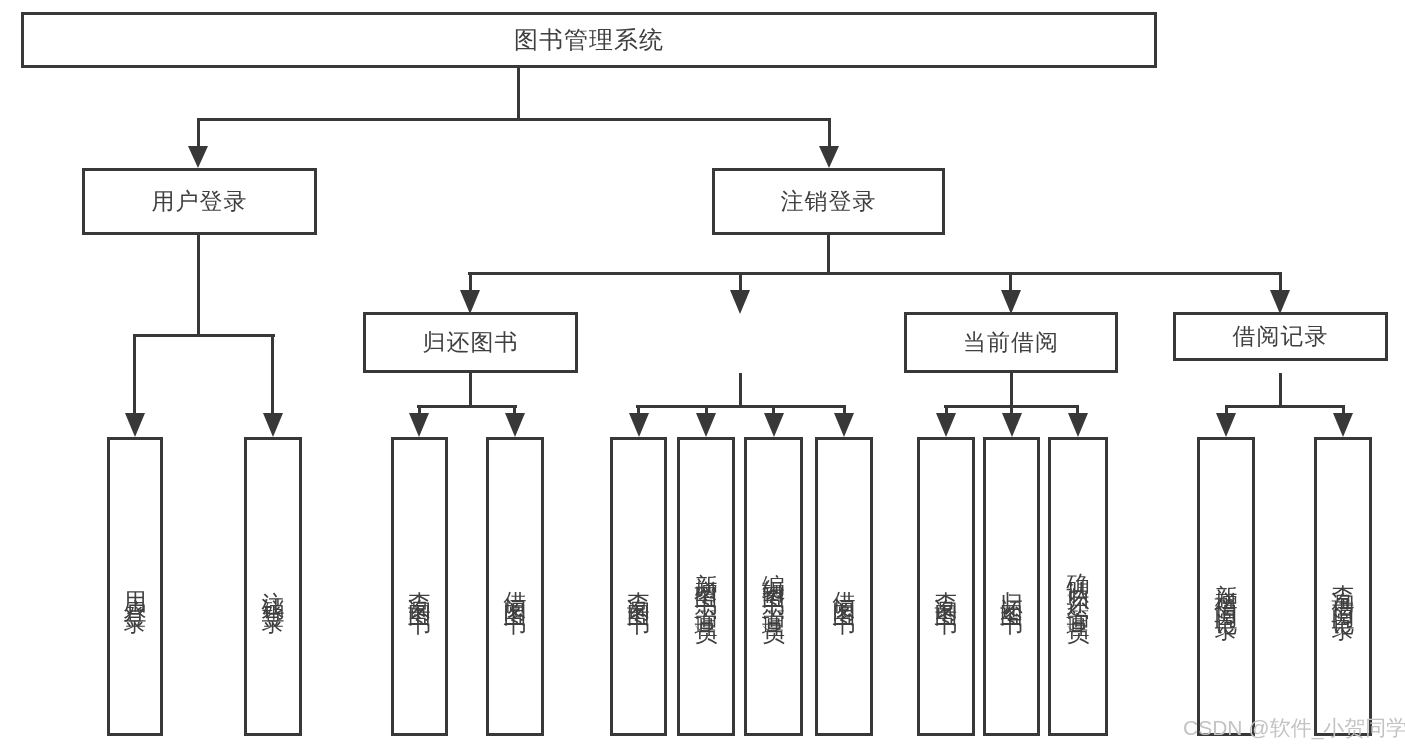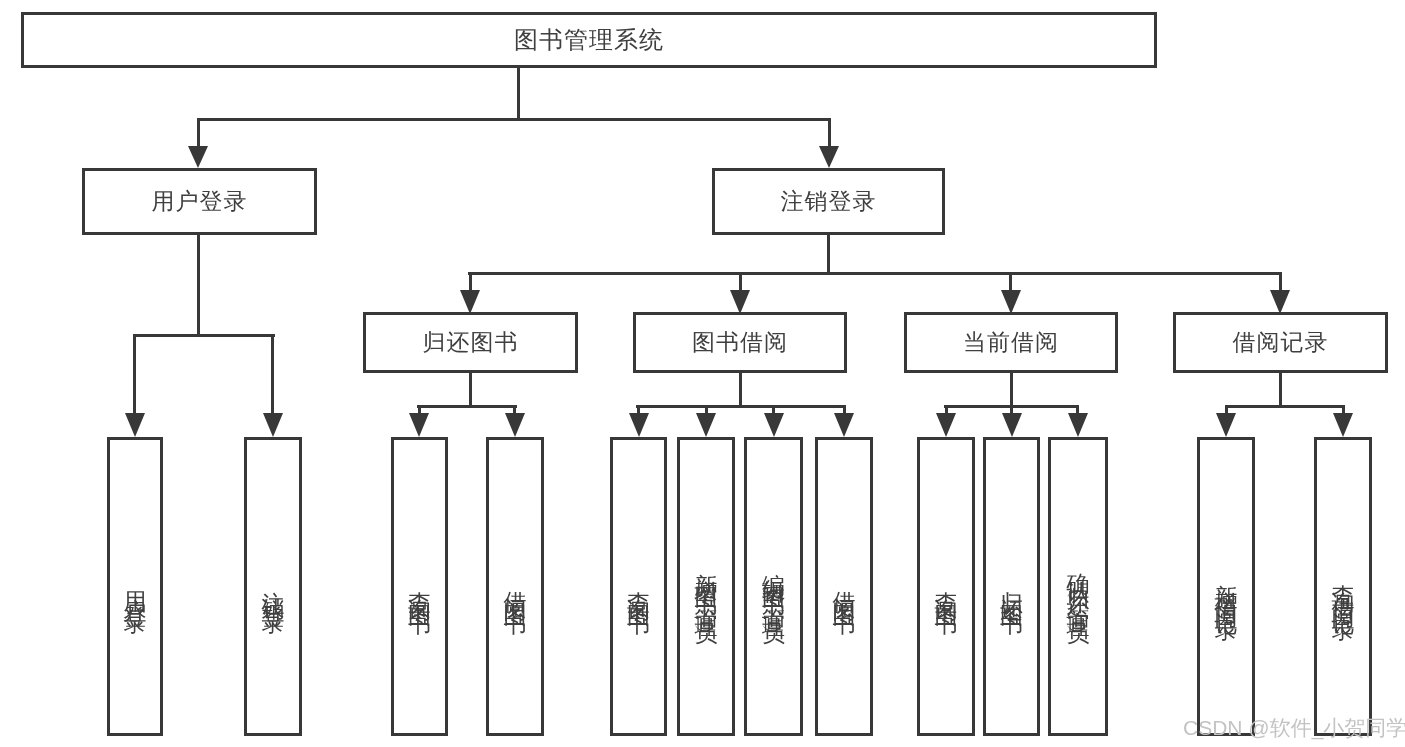--- a/index.html
+++ b/index.html
@@ -65,27 +65,24 @@
   <div class="ln" style="left:739px;top:272px;width:3px;height:20px"></div>
   <div class="ah" style="left:730px;top:290px"></div>
   <div class="ln" style="left:1009px;top:272px;width:3px;height:20px"></div>
   <div class="ah" style="left:1001px;top:290px"></div>
   <div class="ln" style="left:1279px;top:272px;width:3px;height:20px"></div>
   <div class="ah" style="left:1270px;top:290px"></div>
 
   <div class="box" style="left:363px;top:312px;width:215px;height:61px">
     <span>归还图书</span>
   </div>
-  <div class="box" style="left:633px;top:312px;width:214px;height:61px">
-    <span>图书借阅</span>
-  </div>
   <div class="box" style="left:904px;top:312px;width:214px;height:61px">
     <span>当前借阅</span>
   </div>
-  <div class="box" style="left:1173px;top:312px;width:215px;height:61px">
+  <div class="box" style="left:1173px;top:312px;width:215px;height:49px">
     <span>借阅记录</span>
   </div>
 
   <div class="ln" style="left:469px;top:373px;width:3px;height:35px"></div>
   <div class="ln" style="left:417px;top:405px;width:100px;height:3px"></div>
   <div class="ln" style="left:418px;top:405px;width:3px;height:10px"></div>
   <div class="ah" style="left:409px;top:413px"></div>
   <div class="ln" style="left:513px;top:405px;width:3px;height:10px"></div>
   <div class="ah" style="left:505px;top:413px"></div>
 

